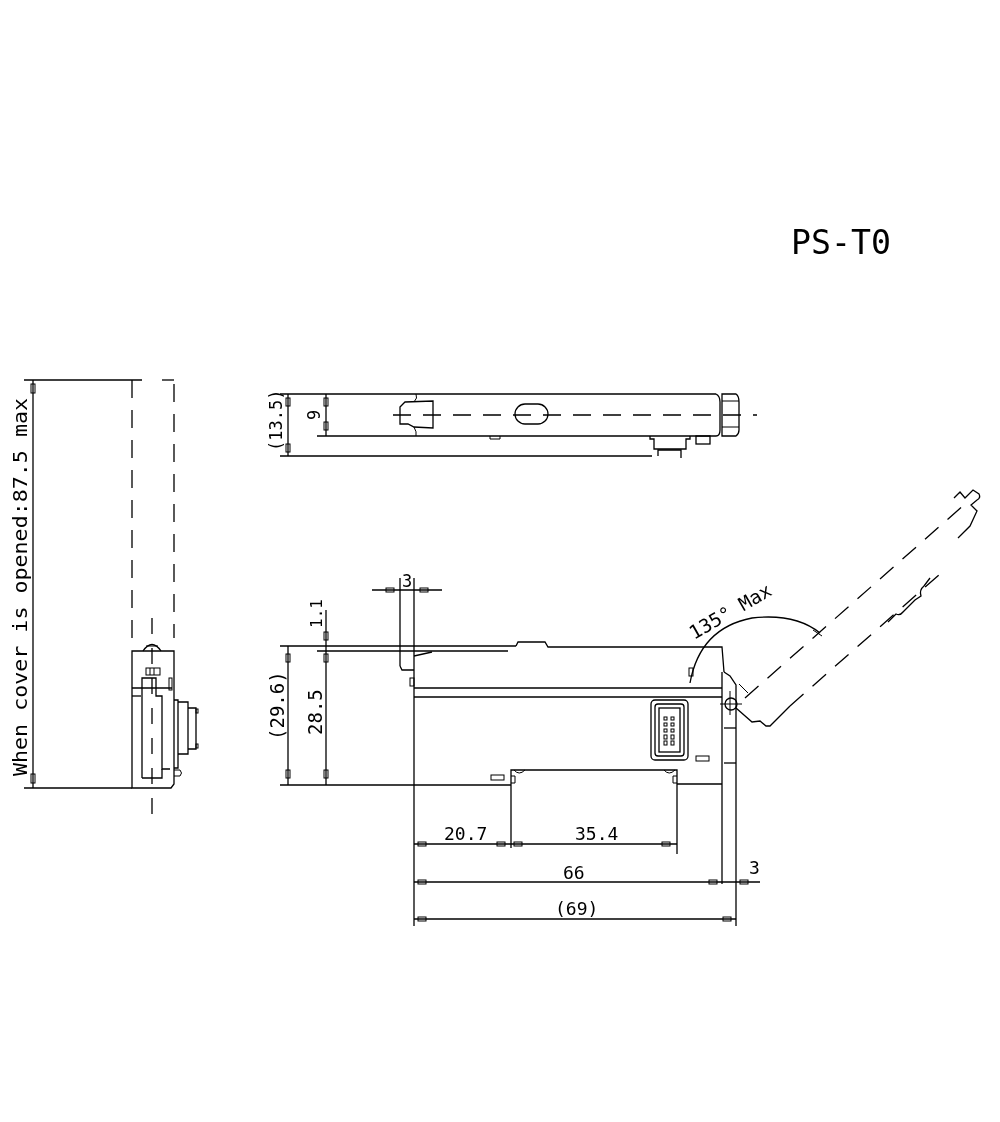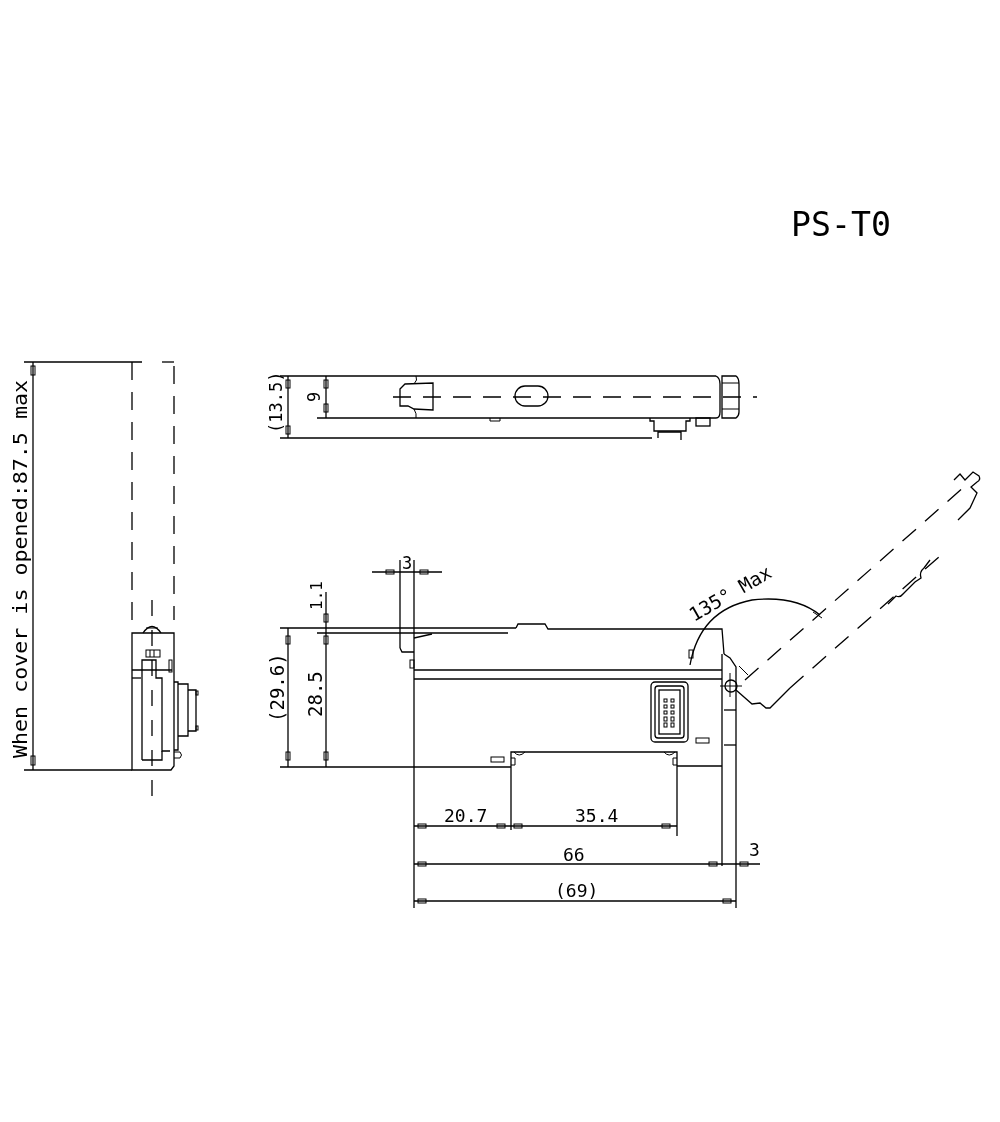--- a/index.html
+++ b/index.html
@@ -1,16 +1,16 @@
 <!DOCTYPE html>
 <html><head>
 <meta charset="utf-8">
 <style>
   html, body { margin: 0; padding: 0; background: #ffffff; }
-  #canvas { position: relative; width: 1000px; height: 975px; background: #fff; overflow: hidden; }
+  #canvas { position: relative; width: 1000px; height: 975px; background: #fff; overflow: hidden; margin-top: 18px; }
   svg { position: absolute; left: 0; top: 0; }
   .ln { stroke: #000; stroke-width: 1.3; fill: none; }
   .thin { stroke: #000; stroke-width: 1; fill: none; }
   .dash { stroke: #000; stroke-width: 1.3; fill: none; stroke-dasharray: 18 12; }
   .dash2 { stroke: #000; stroke-width: 1.3; fill: none; stroke-dasharray: 16 14; }
   .txt { font-family: "DejaVu Sans Mono", monospace; fill: #000; font-weight: normal; }
 </style>
 </head>
 <body>
 

